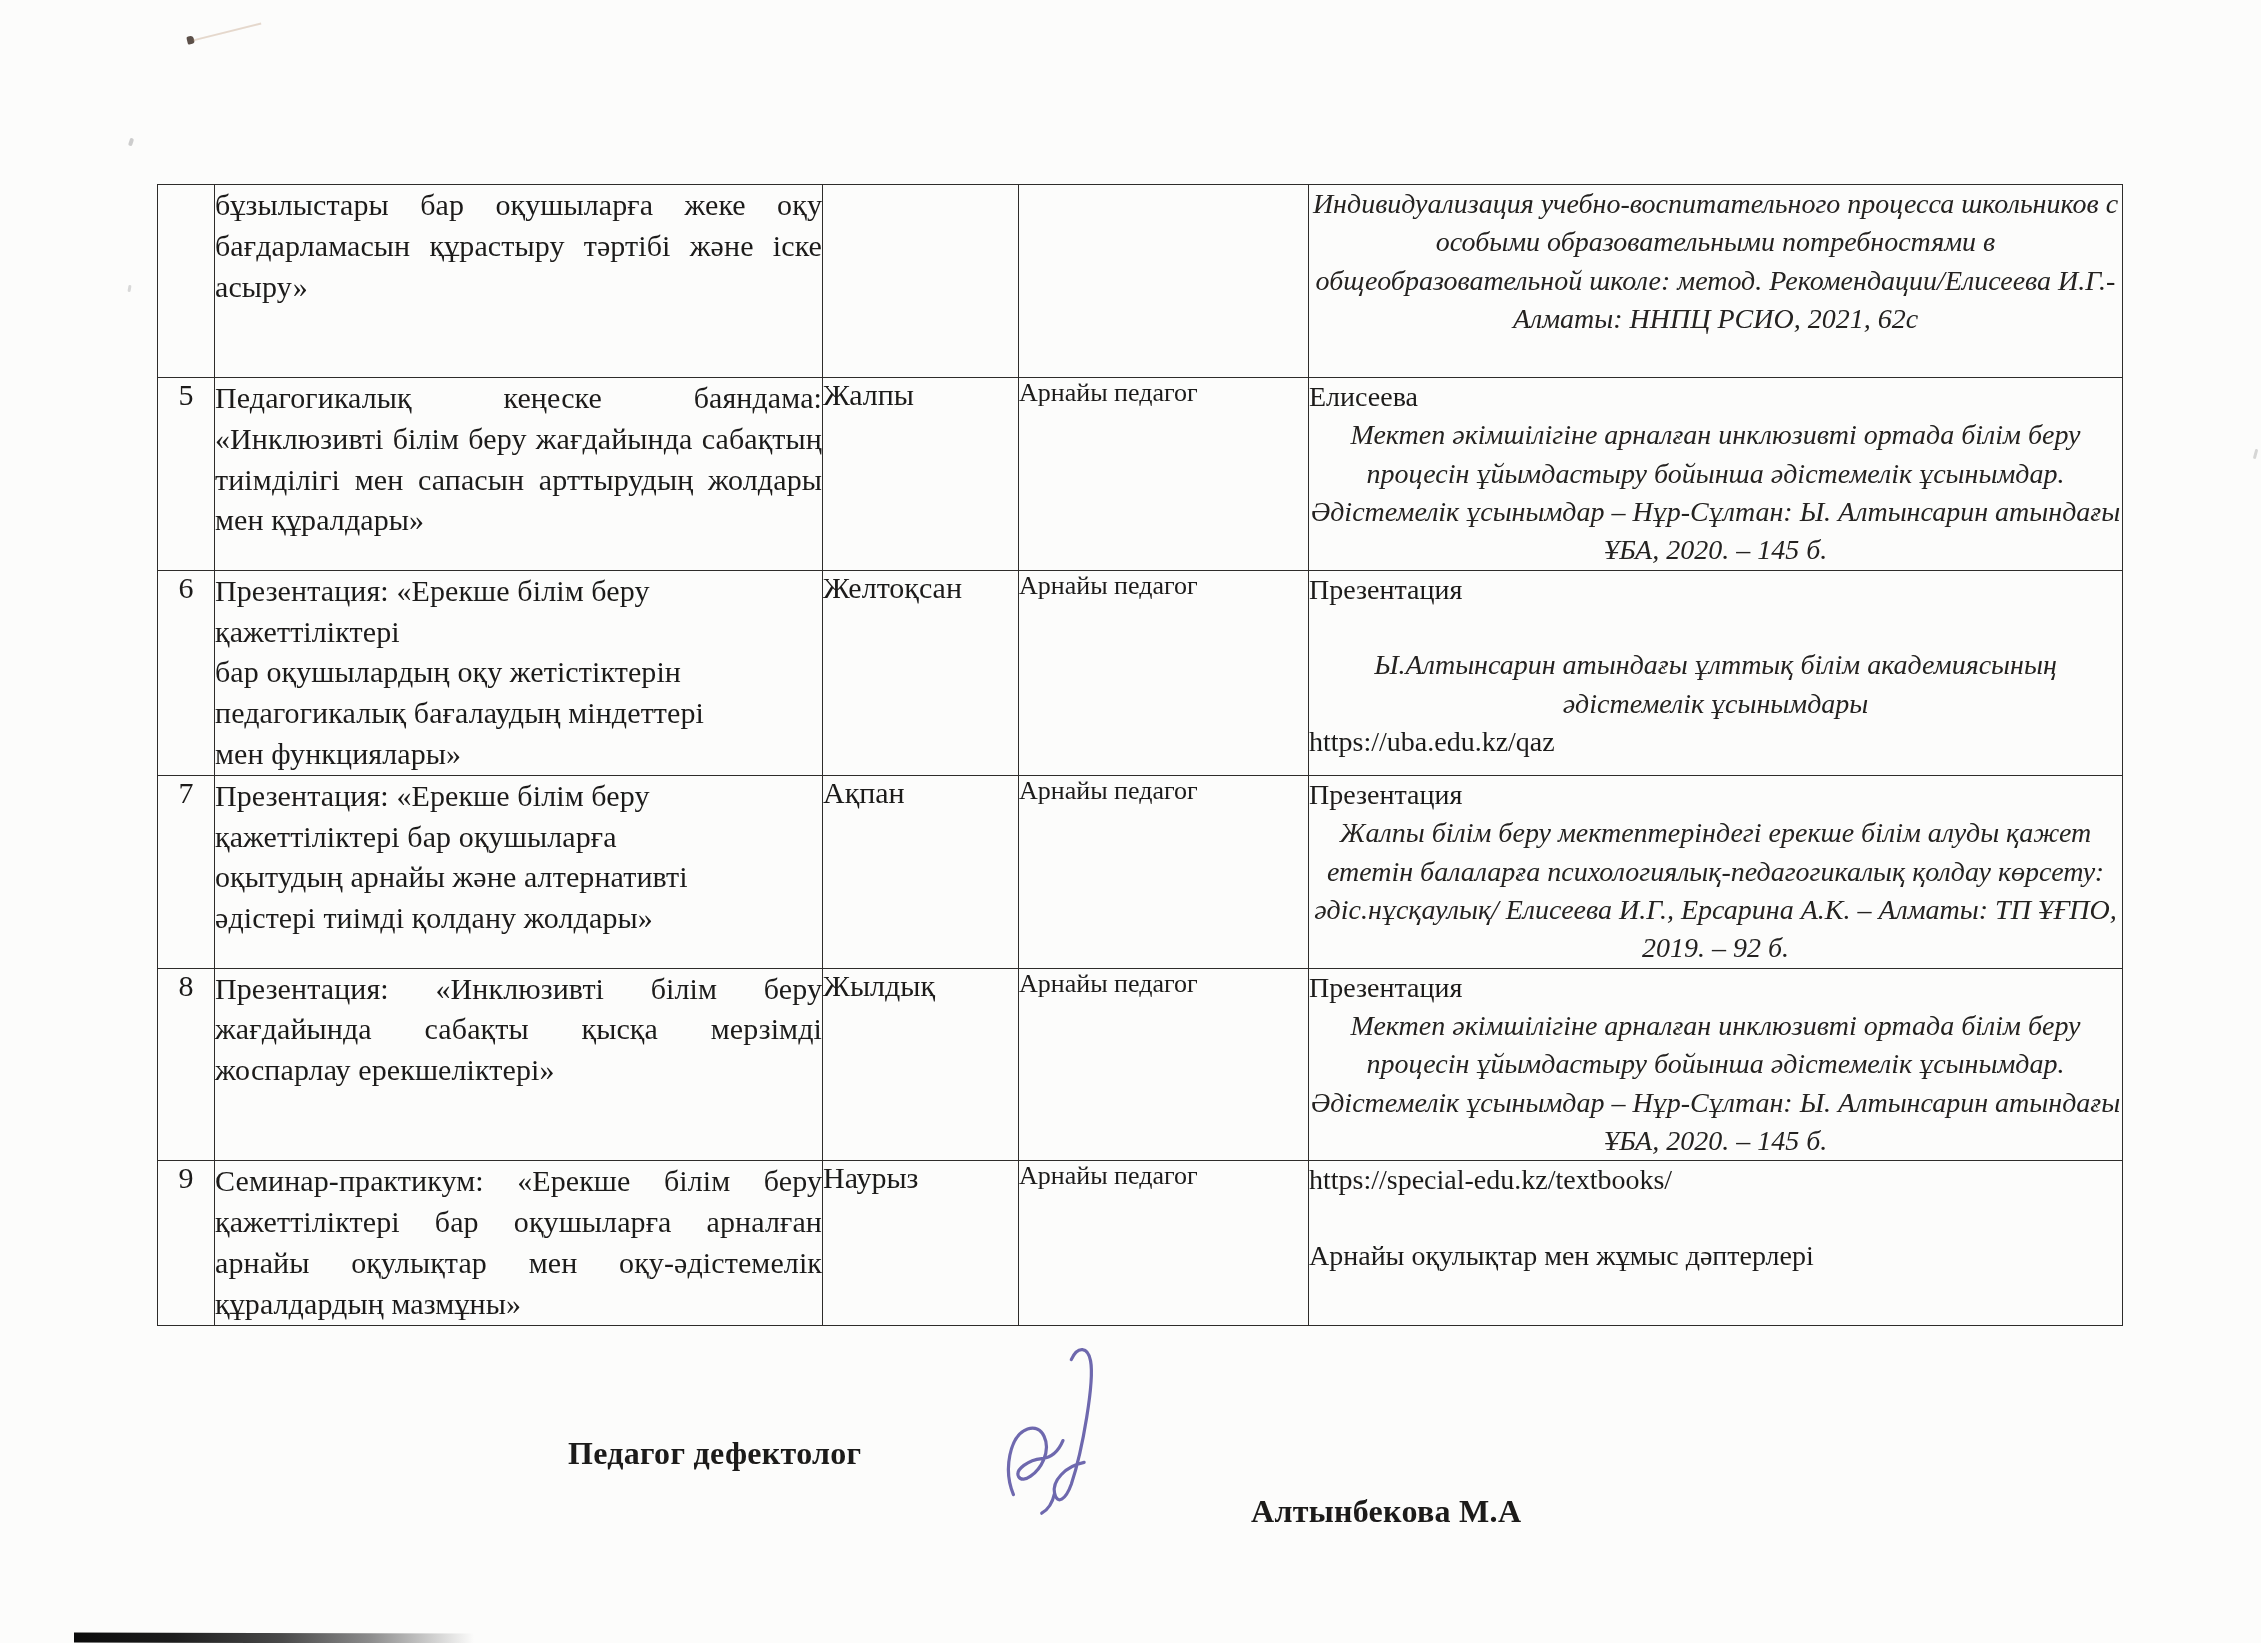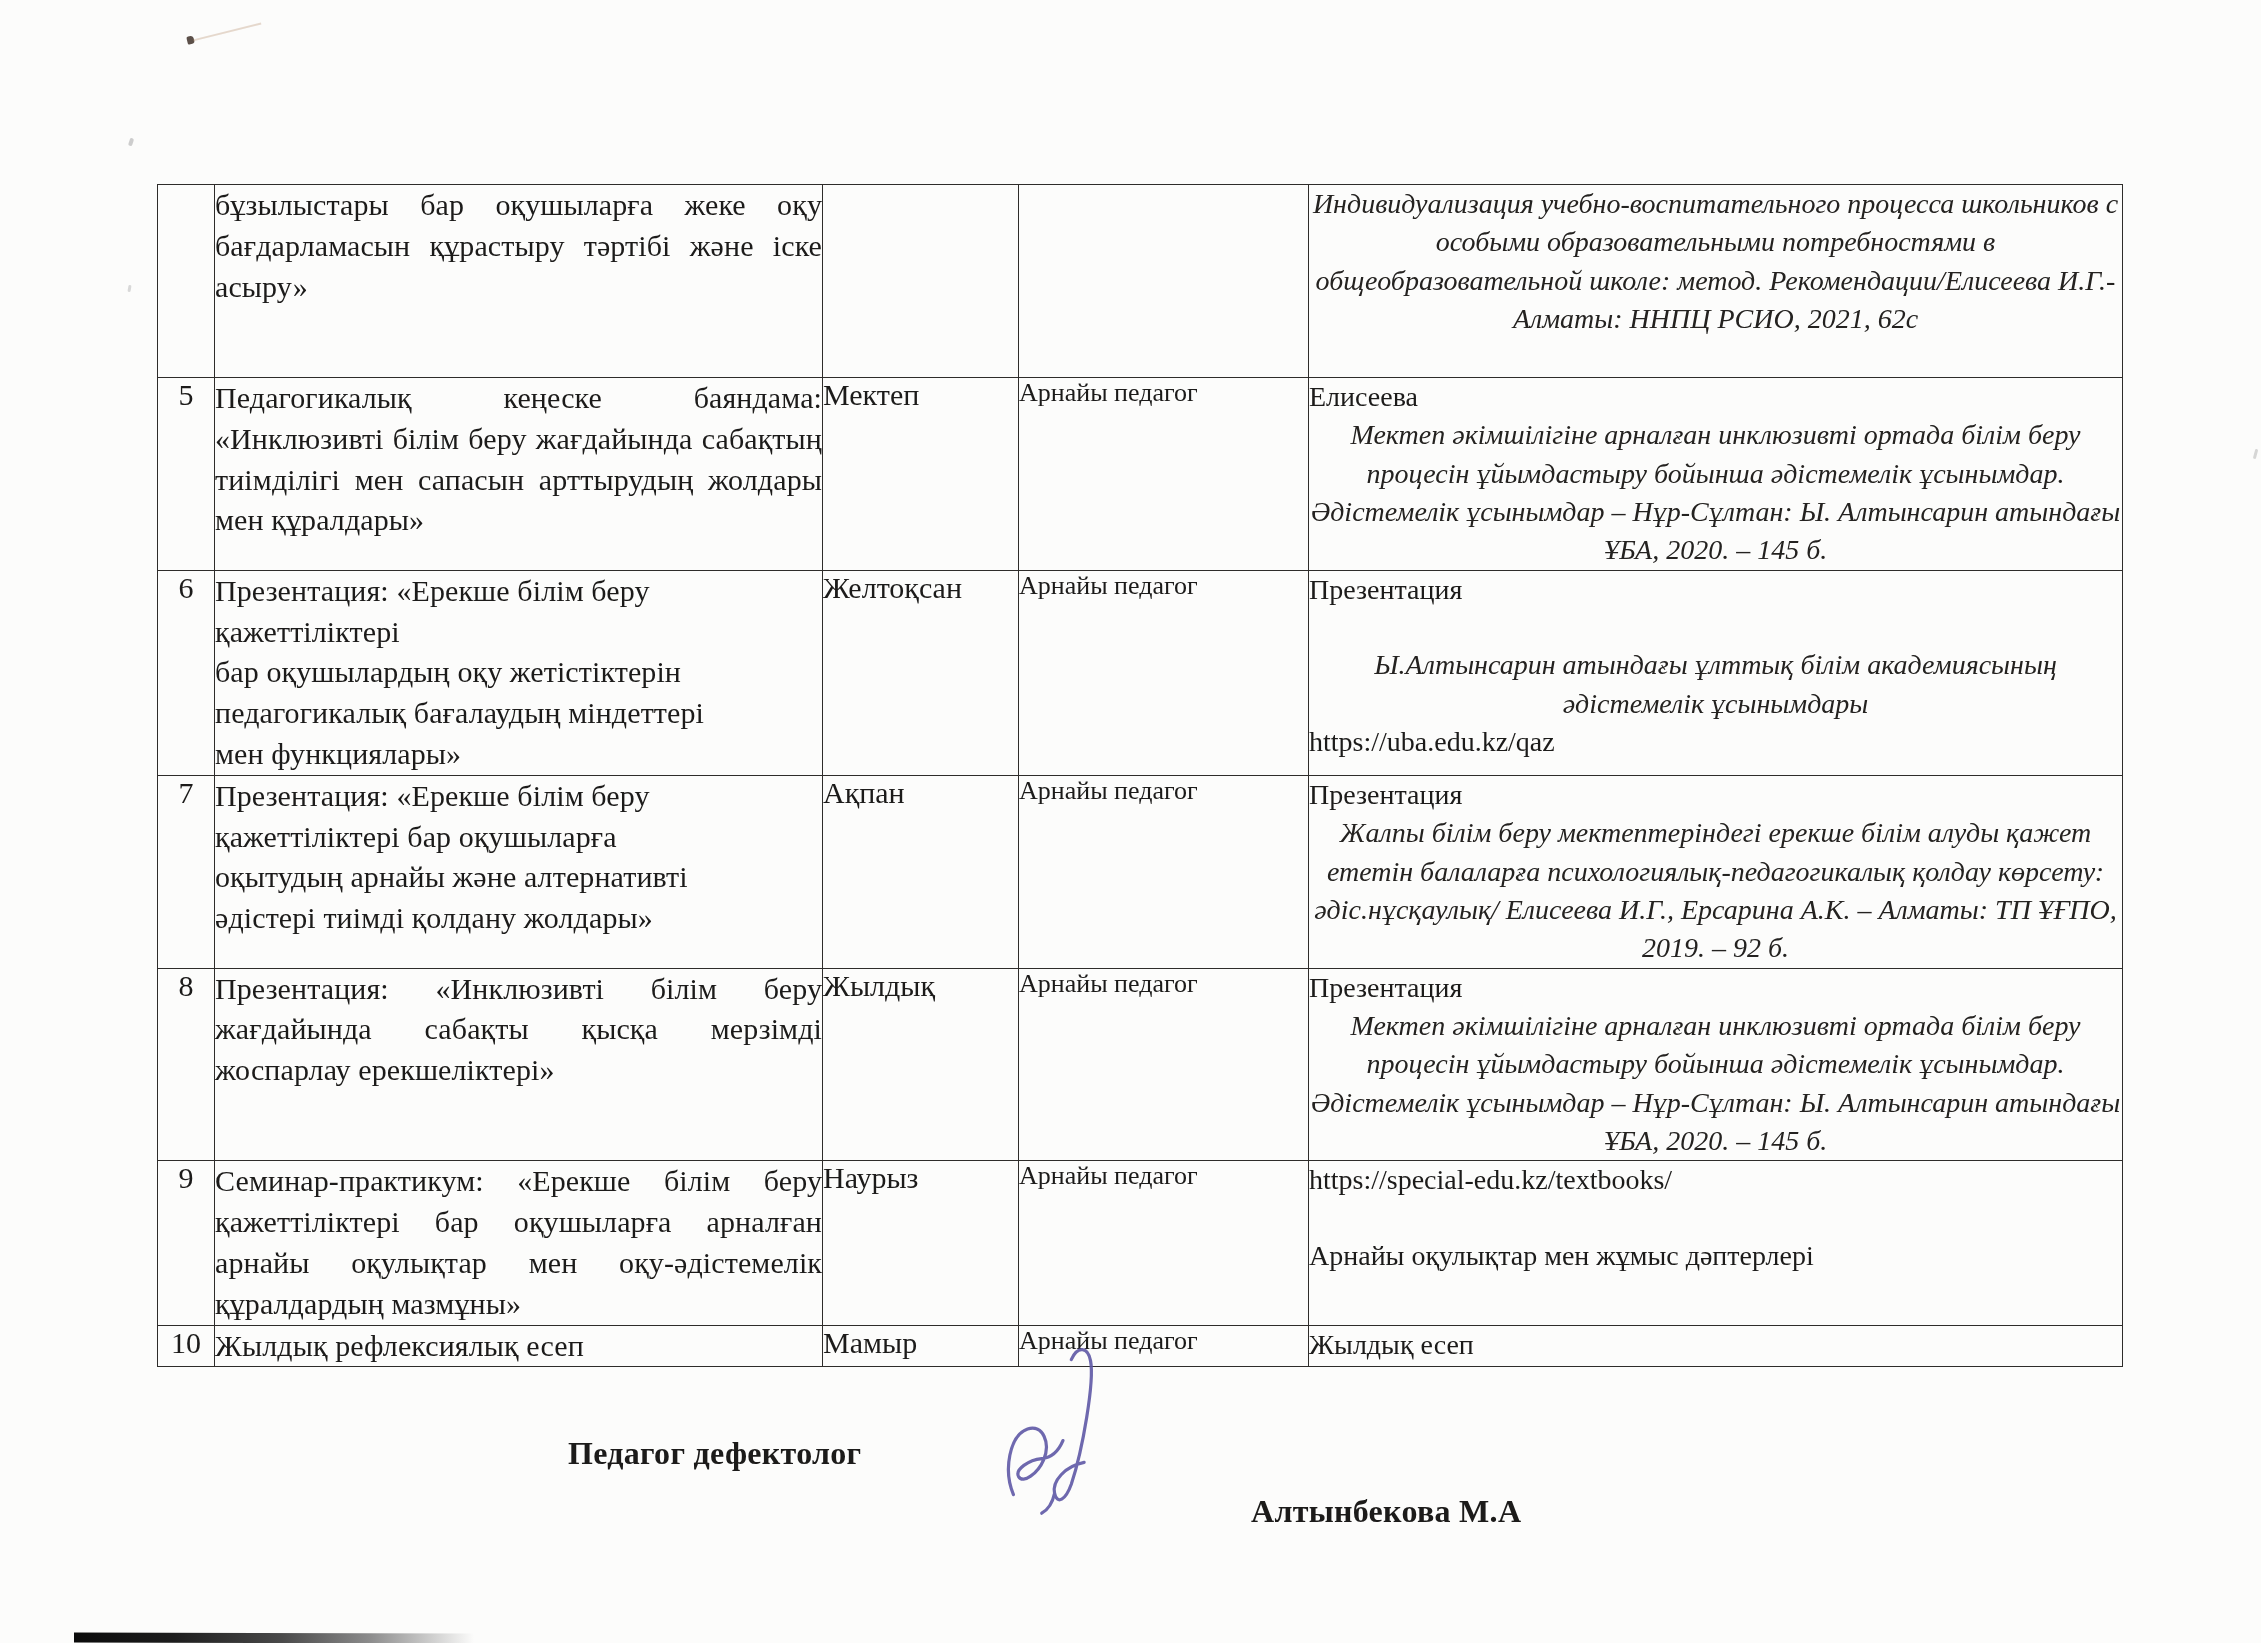--- a/index.html
+++ b/index.html
@@ -83,21 +83,21 @@
             <div class="out">
               <div class="seg italic">Индивидуализация учебно-воспитательного процесса школьников с особыми образовательными потребностями в общеобразовательной школе: метод. Рекомендации/Елисеева И.Г.- Алматы: ННПЦ РСИО, 2021, 62с</div>
             </div>
           </td>
     </tr>
         <tr style="height: 190px;">
       <td class="c-num"><span class="num">5</span></td>
       <td class="c-task">
             <div class="task task-just">Педагогикалық кеңеске баяндама: «Инклюзивті білім беру жағдайында сабақтың тиімділігі мен сапасын арттырудың жолдары мен құралдары»</div>
           </td>
-      <td class="c-month"><span>Мектеп</span></td>
+      <td class="c-month"><span>Жалпы</span></td>
       <td class="c-resp"><span>Арнайы педагог</span></td>
       <td class="c-out">
             <div class="out">
               <div class="seg">Елисеева</div>
               <div class="seg italic">Мектеп әкімшілігіне арналған инклюзивті ортада білім беру процесін ұйымдастыру бойынша әдістемелік ұсынымдар. Әдістемелік ұсынымдар – Нұр-Сұлтан: Ы. Алтынсарин атындағы ҰБА, 2020. – 145 б.</div>
             </div>
           </td>
     </tr>
         <tr style="height: 186px;">
       <td class="c-num"><span class="num">6</span></td>
@@ -160,35 +160,20 @@
           </td>
       <td class="c-month"><span>Наурыз</span></td>
       <td class="c-resp"><span>Арнайы педагог</span></td>
       <td class="c-out">
             <div class="out">
               <div class="seg">https://special-edu.kz/textbooks/</div>
               <div class="seg gap">Арнайы оқулықтар мен жұмыс дәптерлері</div>
             </div>
           </td>
     </tr>
-        <tr style="height: 34px;">
-      <td class="c-num"><span class="num">10</span></td>
-      <td class="c-task">
-            <div class="task">
-              <div class="task-line">Жылдық рефлексиялық есеп</div>
-            </div>
-          </td>
-      <td class="c-month"><span>Мамыр</span></td>
-      <td class="c-resp"><span>Арнайы педагог</span></td>
-      <td class="c-out">
-            <div class="out">
-              <div class="seg">Жылдық есеп</div>
-            </div>
-          </td>
-    </tr>
       </tbody>
   </table>
 
   <div class="footer-role">Педагог дефектолог</div>
 
   <svg class="signature" viewBox="0 0 250 280" fill="none" xmlns="http://www.w3.org/2000/svg">
     <g stroke="#5f59a6" stroke-width="5" stroke-linecap="round" fill="none" opacity="0.9">
       <path d="M30 242 C 14 204 24 150 52 140 C 76 132 88 162 77 188 C 68 209 45 226 38 214 C 32 203 54 188 74 186 C 94 184 102 170 107 158"></path>
       <path d="M120 32 C 130 10 146 12 150 34 C 156 66 138 172 120 226 C 111 251 98 258 94 240 C 90 221 110 198 140 192"></path>
       <path d="M94 240 C 91 254 83 266 74 271"></path>

